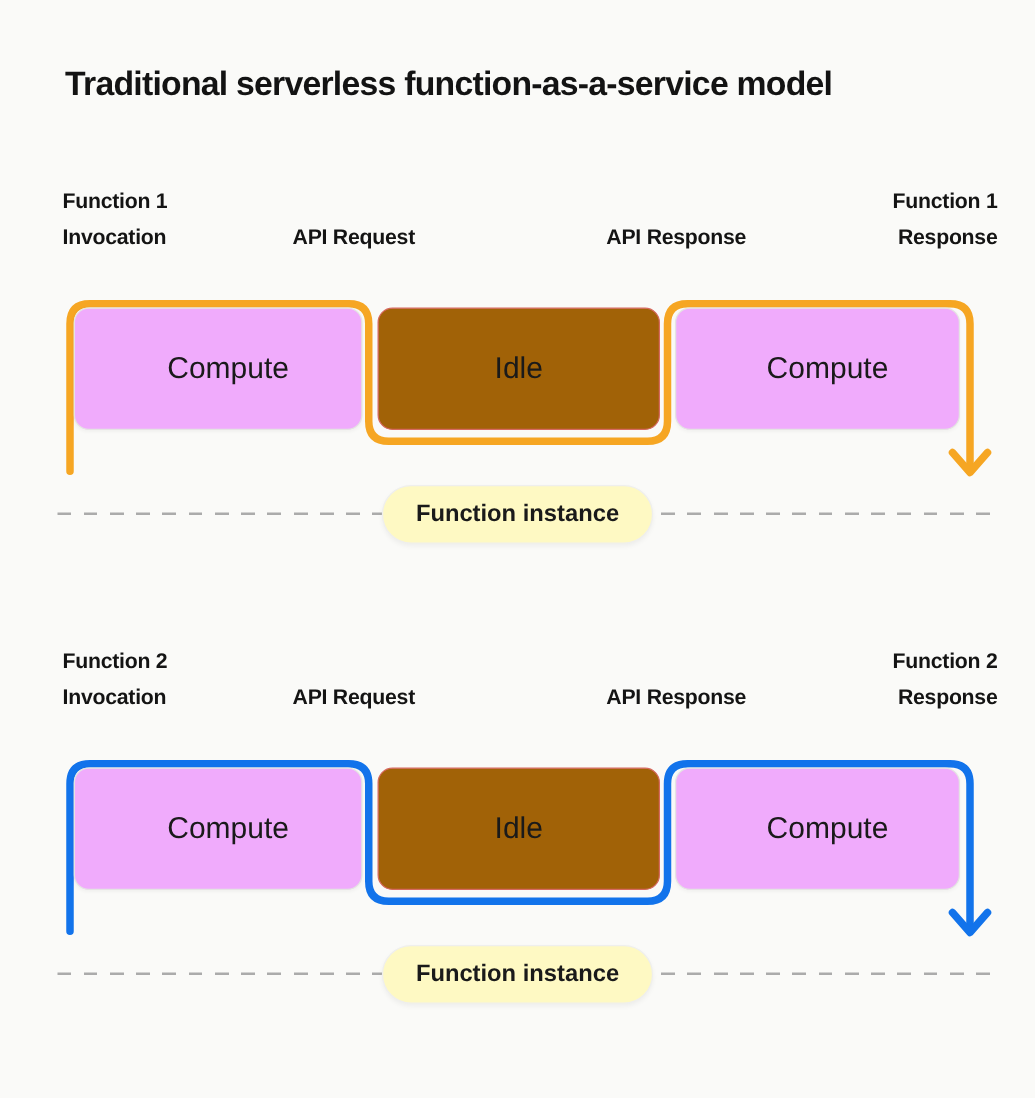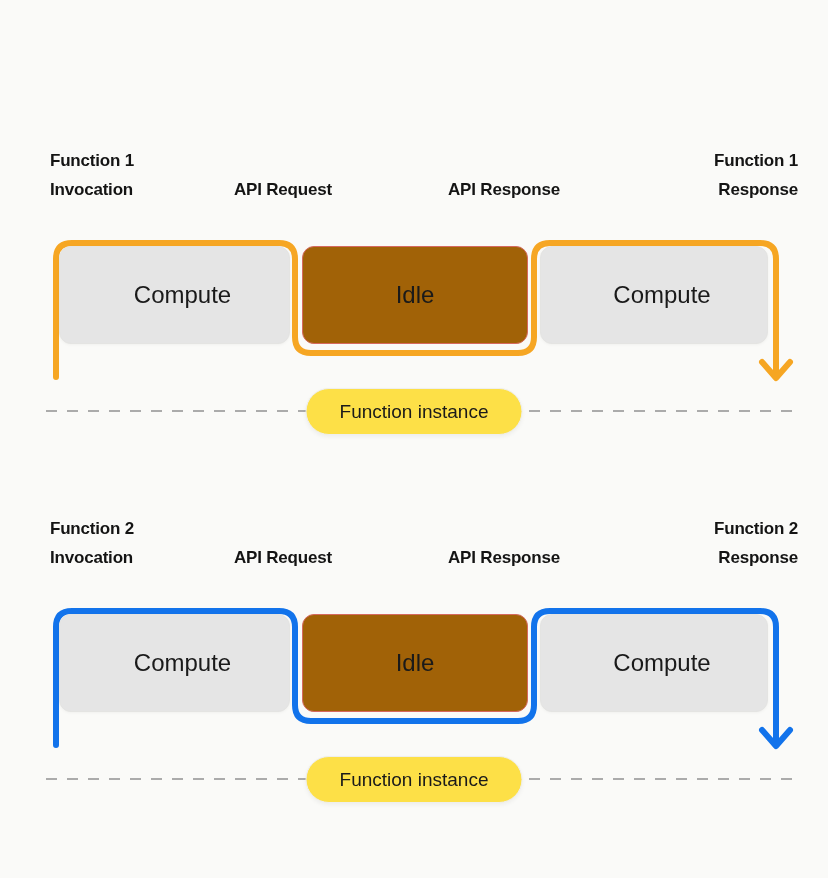--- a/index.html
+++ b/index.html
@@ -12,53 +12,54 @@
   .title {
     position:absolute; left:52px; top:52px;
     font-size:27px; font-weight:700; letter-spacing:-0.6px; color:#131313;
   }
   .labels { position:absolute; left:0; width:828px; height:56px;padding-left:20px; }
   .lbl { font-size:17px; font-weight:700; line-height:29px; letter-spacing:-0.2px; color:#141414;text-align:right; }
   .lbl.left  { position:absolute; left:50px; top:0; text-align:left; }
   .lbl.right { position:absolute; right:50px; top:0; text-align:right; }
   .lbl.center { position:absolute; top:29px; transform:translateX(-50%); white-space:nowrap; }
   .lbl.api-req { left:283px; }
-  .lbl.api-res { left:504px; }
+  .lbl.api-res { left:541px; }
   .diagram { position:absolute; left:0; width:828px; height:170px; }
   .diagram svg { position:absolute; left:0; top:0; }
   .box {
     position:absolute; top:21px; height:98px; box-sizing:border-box;
     border-radius:12px; display:flex; align-items:center; justify-content:center;
     font-size:24px; font-weight:400; color:#1A1A1A;
   }
   .box.compute {
-    background:#e5e5e5; border:1.5px solid #E4E4E2;
+    background:#f0abfc; border:1.5px solid #E4E4E2;
     box-shadow:0 1px 3px rgba(0,0,0,0.04);
     padding-left:16px;
   }
   .box.idle { background:#a16207; border:1.5px solid #D6695F; }
   .dashrow { position:absolute; left:0; width:828px; height:48px; }
   .dashline {
     position:absolute; left:46px; right:34px; top:22px; height:2px;
     background:repeating-linear-gradient(90deg,#ABABAB 0 11px,transparent 11px 21px);
   }
   .pill {
     position:absolute; left:50%; top:0; transform:translateX(-50%);
     width:217px; height:47px; box-sizing:border-box;
-    background:#fde047; border:1.5px solid #EFEFED; border-radius:26px;
+    background:#fef9c3; border:1.5px solid #EFEFED; border-radius:26px;
     box-shadow:0 2px 4px rgba(0,0,0,0.05);
     display:flex; align-items:center; justify-content:center;
-    font-size:19px; font-weight:400; color:#1A1A1A; white-space:nowrap;
+    font-size:19px; font-weight:700; color:#1A1A1A; white-space:nowrap;
   }
 </style>
 </head>
 <body>
 
 <div class="canvas">
 
+  <div class="title">Traditional serverless function-as-a-service model</div>
 
   <div class="labels" style="top:146px">
     <div class="lbl left">
       <div>Function 1</div>
       <div>Invocation</div>
     </div>
     <div class="lbl center api-req">API Request</div>
     <div class="lbl center api-res">API Response</div>
     <div class="lbl right">
       <div>Function 1</div>

